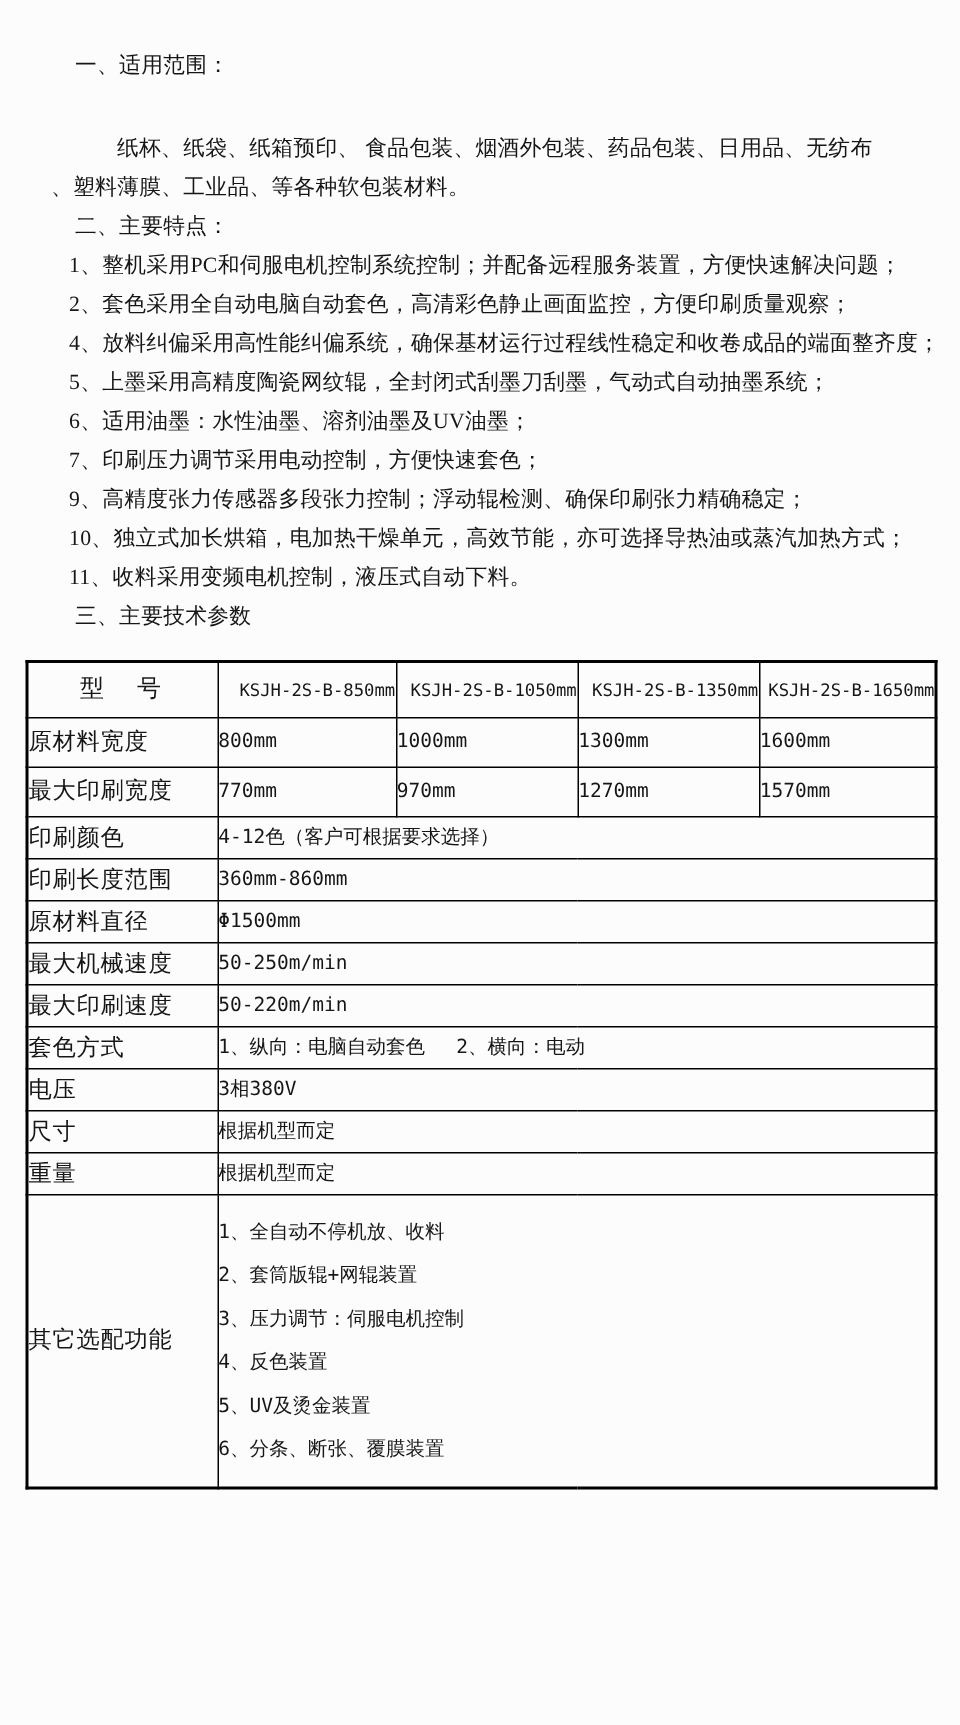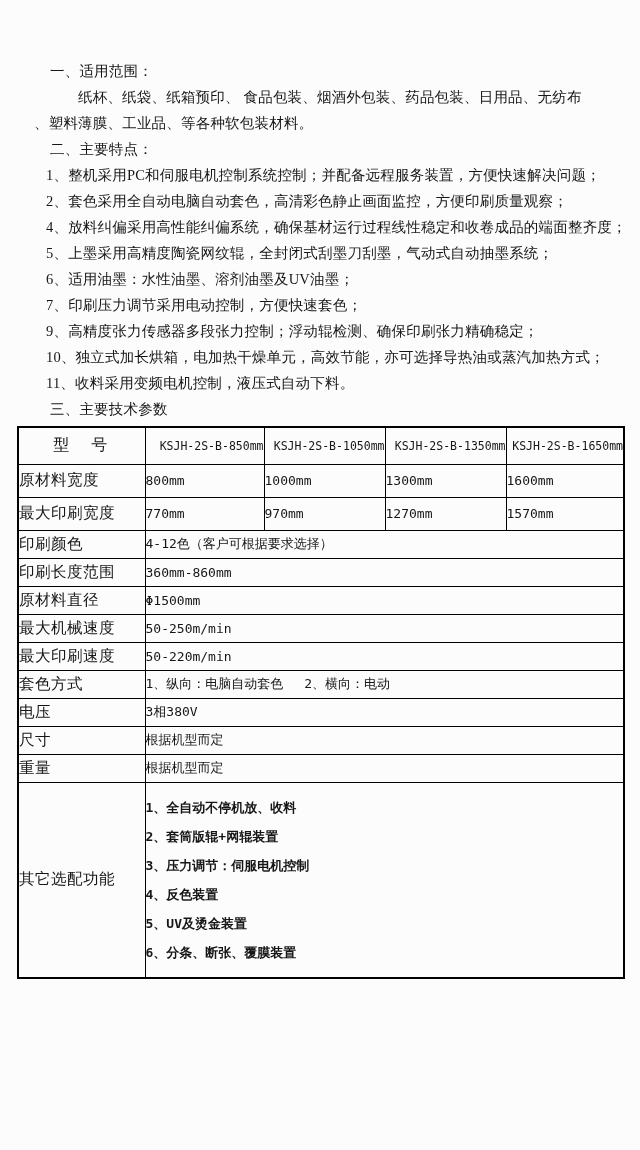--- a/index.html
+++ b/index.html
@@ -5,37 +5,37 @@
   * { box-sizing: border-box; }
   html, body { margin: 0; padding: 0; }
   body {
     width: 640px;
     height: 1150px;
     background: #fcfcfc;
     color: #161616;
     font-family: "Liberation Serif", "DejaVu Serif", serif;
     overflow: hidden;
   }
-  .doc { padding-top: 58px; }
+  .doc { padding-top: 31px; }
   .line {
     font-size: 14.5px;
     line-height: 26px;
     white-space: pre;
     letter-spacing: 0.2px;
   }
   .indent-heading { margin-left: 50px; }
-  .indent-para1  { margin-left: 78px; }
+  .indent-para1  { margin-left: 78px; margin-top: 29px; }
   .indent-para2  { margin-left: 34px; }
   .indent-item   { margin-left: 46px; }
 
   table.specs {
     border-collapse: collapse;
     table-layout: fixed;
     width: 606px;
-    margin: 4px 0 0 17px;
+    margin: 16px 0 0 17px;
     border: 2px solid #000;
   }
   table.specs td {
     border: 1px solid #000;
     padding: 0;
     overflow: hidden;
   }
   tr.h-head { height: 37px; }
   tr.h-big  { height: 33px; }
   tr.h-std  { height: 28px; }
@@ -56,21 +56,21 @@
     font-family: "DejaVu Sans Mono", "Liberation Mono", monospace;
     font-size: 11.5px;
     text-align: right;
   }
   td.val {
     font-family: "DejaVu Sans Mono", "Liberation Mono", monospace;
     font-size: 13px;
     padding-left: 9px;
     white-space: pre;
   }
-  td.opts-cell { padding-left: 9px; font-weight: bold; }
+  td.opts-cell { padding-left: 9px; }
   .opt-line {
     font-family: "DejaVu Sans Mono", "Liberation Mono", monospace;
     font-size: 13px;
     line-height: 29px;
     white-space: pre;
   }
 </style>
 </head>
 <body>
 

